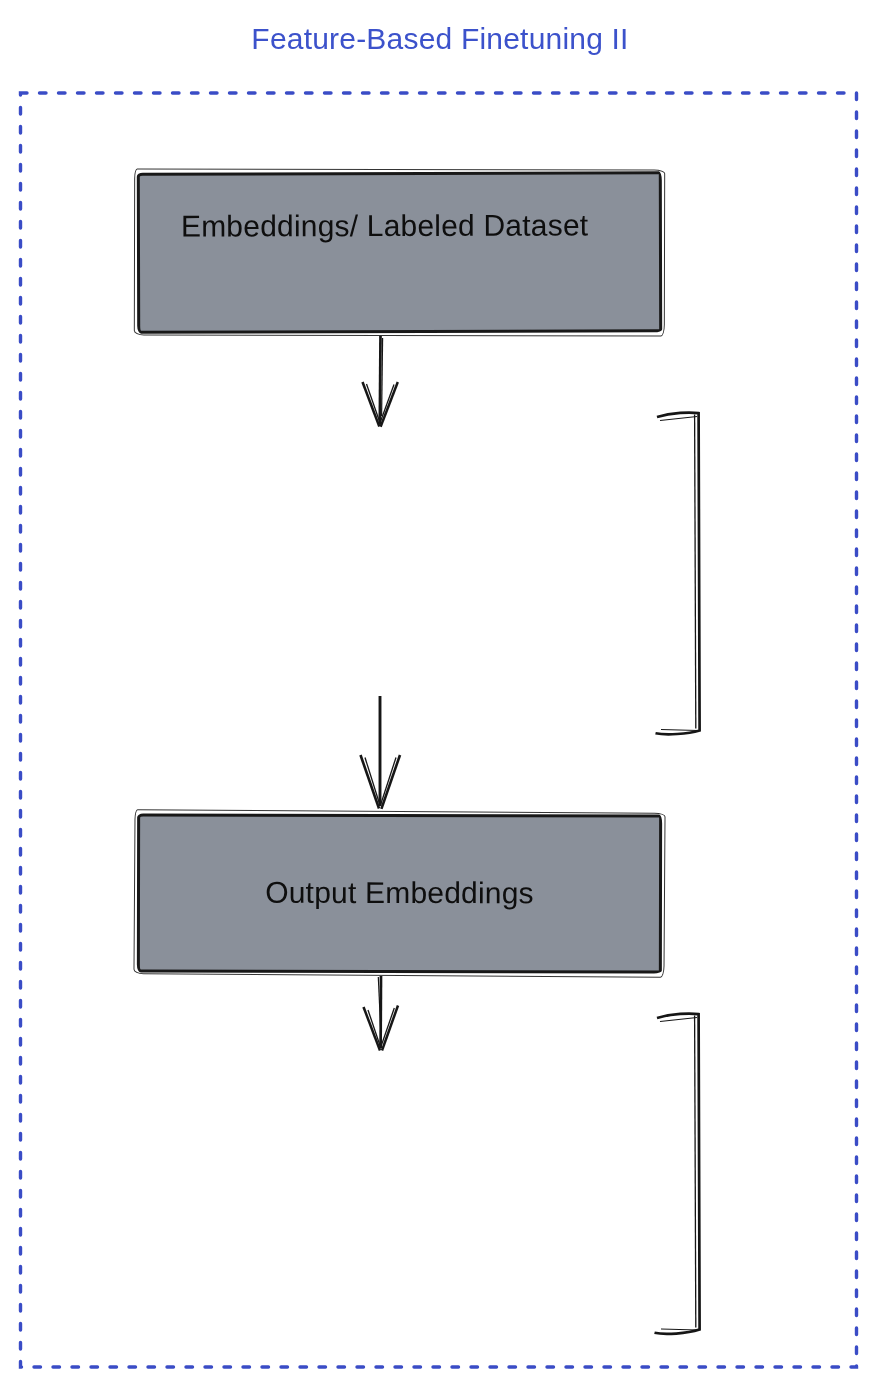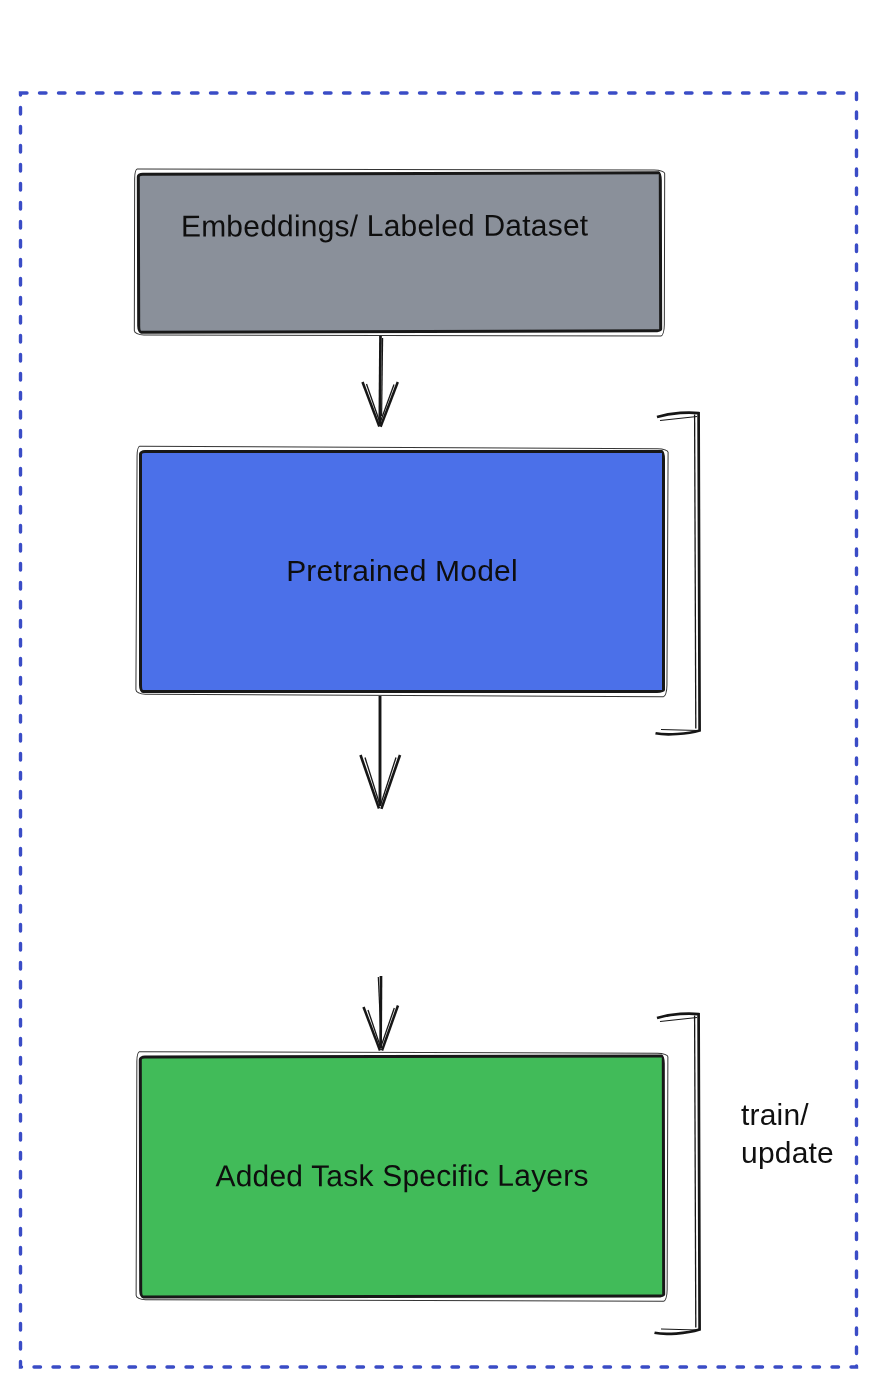--- a/index.html
+++ b/index.html
@@ -89,20 +89,21 @@
     letter-spacing: 0.2px;
   }
   #annotation-keep-frozen { left: 741px; top: 496px; }
   #annotation-train-update { left: 741px; top: 1096px; }
 </style>
 </head>
 <body>
 
 <div class="stage">
 
+  <div class="diagram-title">Feature-Based Finetuning II</div>
 
   <svg class="connector-layer" viewBox="0 0 880 1393" fill="none" xmlns="http://www.w3.org/2000/svg">
 
     <rect x="20.5" y="93" width="836" height="1274" stroke="#3a4cc6" stroke-width="3.4" stroke-dasharray="6.5 12.5" stroke-linecap="round" fill="none"></rect>
 
     <g stroke="#161616">
       <path d="M380.5,336 L379.8,424" stroke-width="2.7"></path>
       <path d="M382.6,338 L381.6,416" stroke-width="1.2"></path>
       <path d="M362.5,382 L379.3,426.5" stroke-width="2.5"></path>
       <path d="M366.5,384 L380.6,424.5" stroke-width="1.3"></path>
@@ -139,26 +140,21 @@
       <path d="M694.6,1015.5 L695.8,1327.5" stroke-width="1.3"></path>
       <path d="M660,1021.5 L697,1017.5" stroke-width="1.2"></path>
       <path d="M661,1329 L698,1330" stroke-width="1.2"></path>
     </g>
   </svg>
 
   <div class="box" id="box-dataset" style="background-color: rgb(138, 144, 154);">
     <span class="box-label">Embeddings/ Labeled Dataset</span>
   </div>
 
-  <div class="box" id="box-pretrained" style="background-color: rgb(75, 112, 233);">
-    <span class="box-label">Pretrained Model</span>
+
+  <div class="box" id="box-embeddings" style="background-color: rgb(138, 144, 154);">
+    <span class="box-label">Output Embeddings</span>
   </div>
 
 
-  <div class="box" id="box-task-layers" style="background-color: rgb(65, 187, 89);">
-    <span class="box-label">Added Task Specific Layers</span>
-  </div>
 
-
-  <div class="annotation" id="annotation-train-update">train/
-update</div>
 
 </div>
 
 </body></html>

